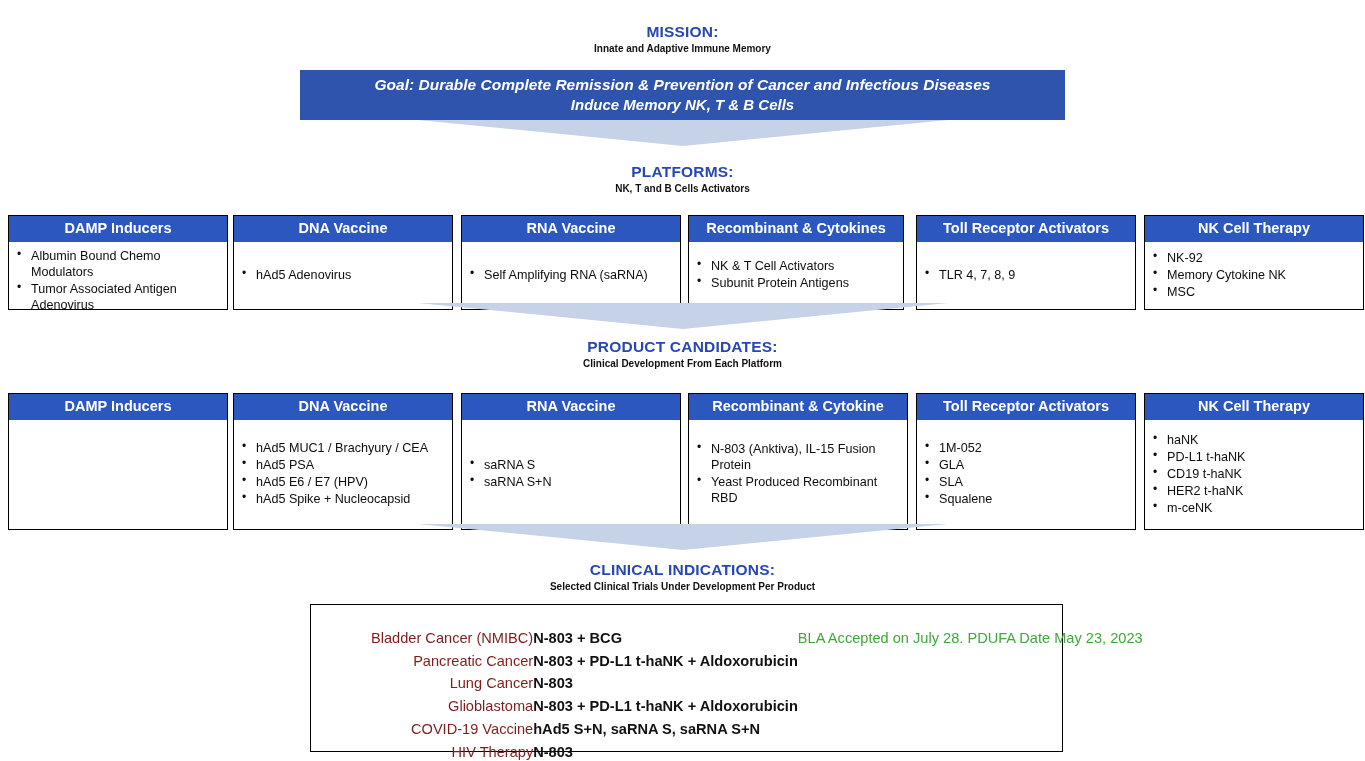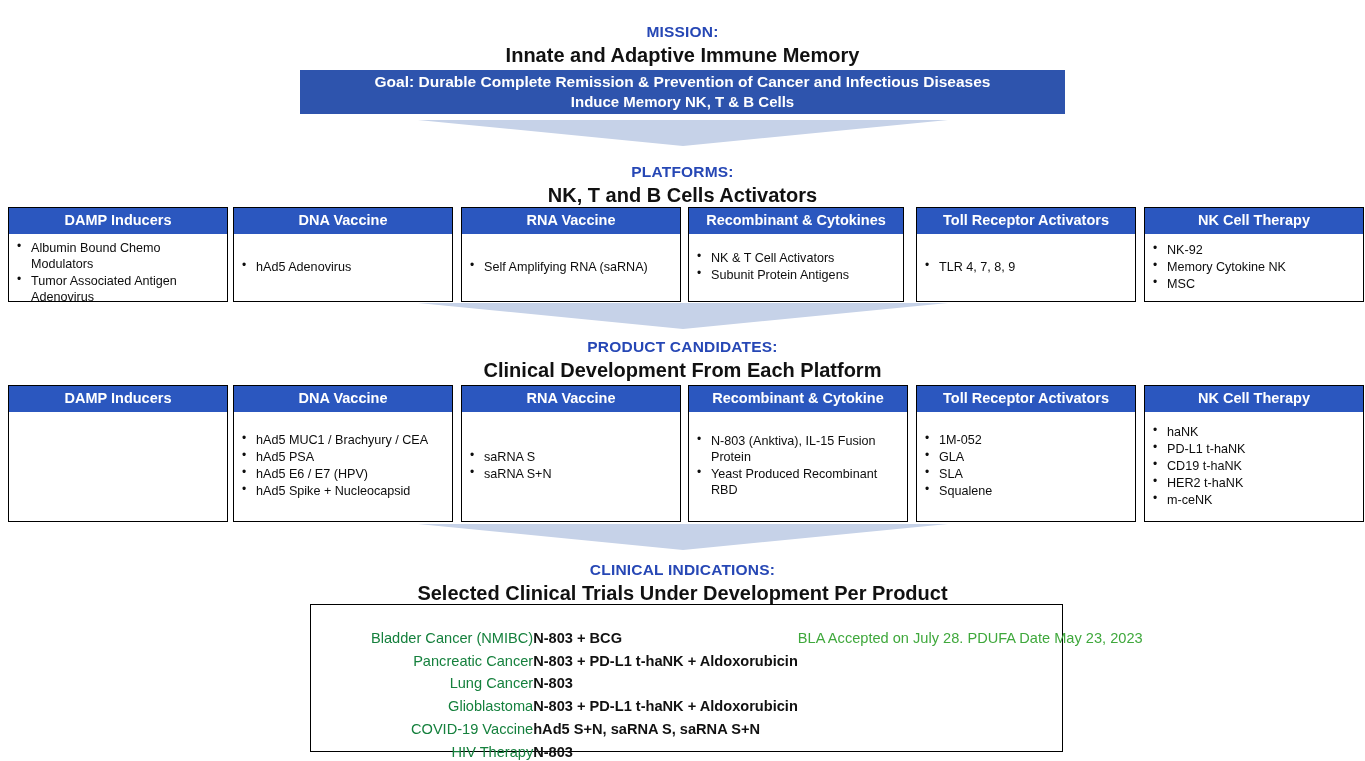--- a/index.html
+++ b/index.html
@@ -33,21 +33,21 @@
     display: block;
     color: #2647B5;
     font-weight: bold;
     font-size: 15.5px;
     letter-spacing: .2px;
   }
   .section-head .sub {
     display: block;
     color: #111111;
     font-weight: bold;
-    font-size: 20px;
+    font-size: 10px;
   }
 
   
   .goal-banner {
     position: absolute;
     background: #2E54AD;
     color: #ffffff;
     display: flex;
     flex-direction: column;
     align-items: center;
@@ -61,20 +61,21 @@
   .arrow-wrap svg { display: block; }
 
   
   .card {
     position: absolute;
     background: #ffffff;
     border: 1px solid #000000;
     box-sizing: border-box;
     display: flex;
     flex-direction: column;
+    margin-top: 8px;
   }
   .card-head {
     background: #2B57BF;
     color: #ffffff;
     font-weight: bold;
     font-size: 14.5px;
     text-align: center;
     padding: 4px 2px 5px 2px;
     line-height: 1.15;
     flex: 0 0 auto;
@@ -127,21 +128,21 @@
   table.clin td {
     font-size: 14.6px;
     line-height: 1.42;
     padding: 1px 0;
     vertical-align: top;
     white-space: nowrap;
   }
   td.indication {
     text-align: right;
     padding-right: 10px;
-    color: #15803d;
+    color: #7f1d1d;
   }
   td.product {
     font-weight: bold;
     color: #111111;
     padding-right: 18px;
   }
   td.note {
     color: #3FA83C;
     font-weight: normal;
   }
@@ -149,21 +150,21 @@
 </head>
 <body>
 
 <div class="canvas">
 
   <div class="section-head" style="top:22px;">
     <span class="kicker">MISSION:</span>
     <span class="sub">Innate and Adaptive Immune Memory</span>
   </div>
 
-  <div class="goal-banner" style="left:300px; top:70px; width:765px; height:44px;">
+  <div class="goal-banner" style="left:300px; top:70px; width:765px; height:50px;font-style:italic;">
     <span class="l1">Goal: Durable Complete Remission &amp; Prevention of Cancer and Infectious Diseases</span>
     <span class="l2">Induce Memory NK, T &amp; B Cells</span>
   </div>
 
   <div class="arrow-wrap" style="left:418px; top:120px;">
     <svg width="530" height="26" viewBox="0 0 530 26" aria-hidden="true">
       <polygon points="0,0 530,0 265,26" fill="#C6D2E8"></polygon>
     </svg>
   </div>
 

